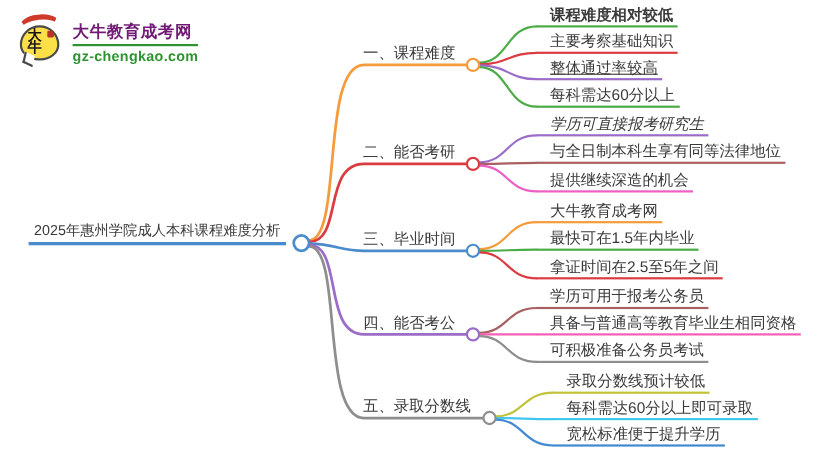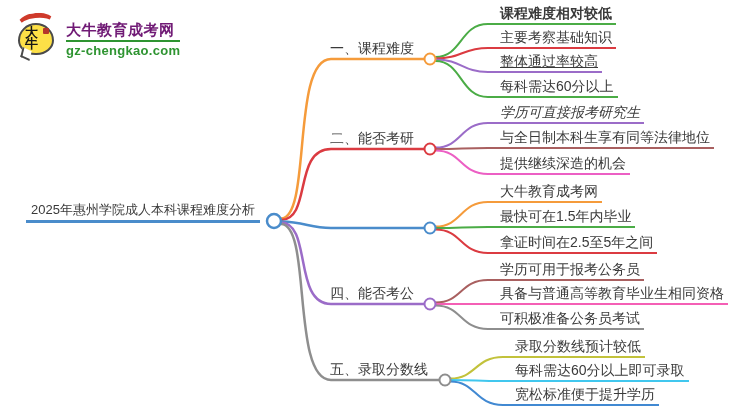--- a/index.html
+++ b/index.html
@@ -85,20 +85,21 @@
     <div class="logo-words">
       <div class="brand" style="color: #701a75;">大牛教育成考网</div>
       <div class="site" style="color: rgb(46, 148, 49); border-top-color: rgb(46, 148, 49);">gz-chengkao.com</div>
     </div>
   </div>
 
   <div class="topic" style="border-bottom-color: rgb(74, 140, 203);">2025年惠州学院成人本科课程难度分析</div>
 
   <div class="blabel" style="top:38px;width:95px;">一、课程难度</div>
   <div class="blabel" style="top:128px;width:95px;">二、能否考研</div>
+  <div class="blabel" style="top:207px;width:95px;">三、毕业时间</div>
   <div class="blabel" style="top:283px;width:95px;">四、能否考公</div>
   <div class="blabel" style="top:359px;width:110px;">五、录取分数线</div>
 
   <div class="item" style="top: 3px; border-bottom-color: rgb(75, 172, 70); font-weight: bold;">课程难度相对较低</div>
   <div class="item" style="top: 27px; border-bottom-color: rgb(219, 59, 65);">主要考察基础知识</div>
   <div class="item" style="top: 51px; border-bottom-color: rgb(155, 108, 200); text-decoration: underline;">整体通过率较高</div>
   <div class="item" style="top: 76px; border-bottom-color: rgb(75, 172, 70);">每科需达60分以上</div>
 
   <div class="item" style="top: 102px; border-bottom-color: rgb(155, 108, 200); font-style: italic;">学历可直接报考研究生</div>
   <div class="item" style="top: 127px; border-bottom-color: rgb(169, 96, 96);">与全日制本科生享有同等法律地位</div>

